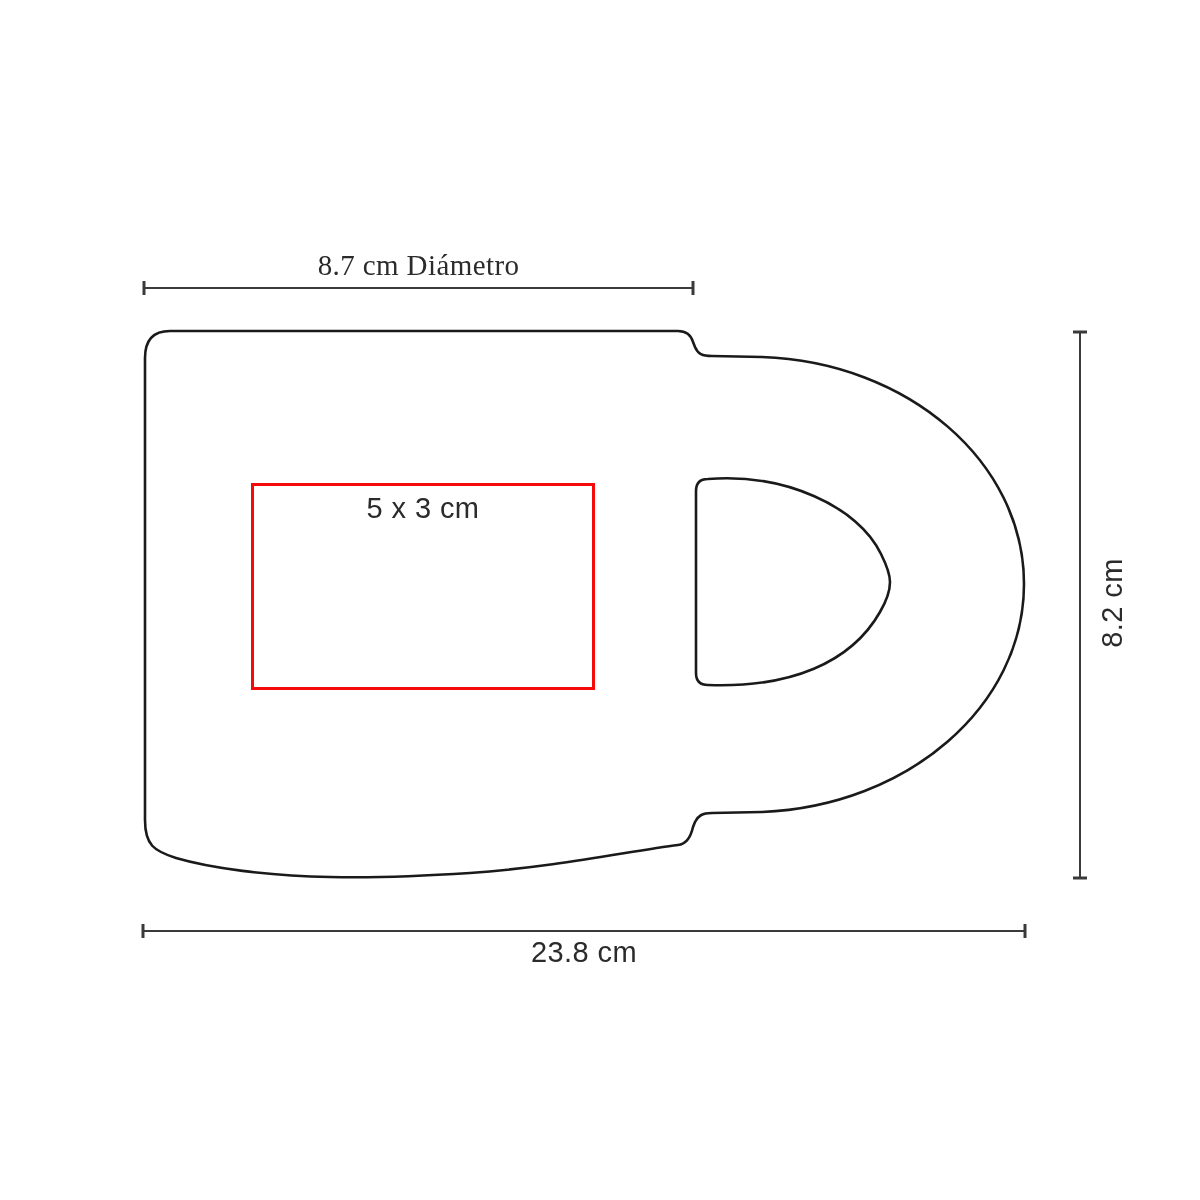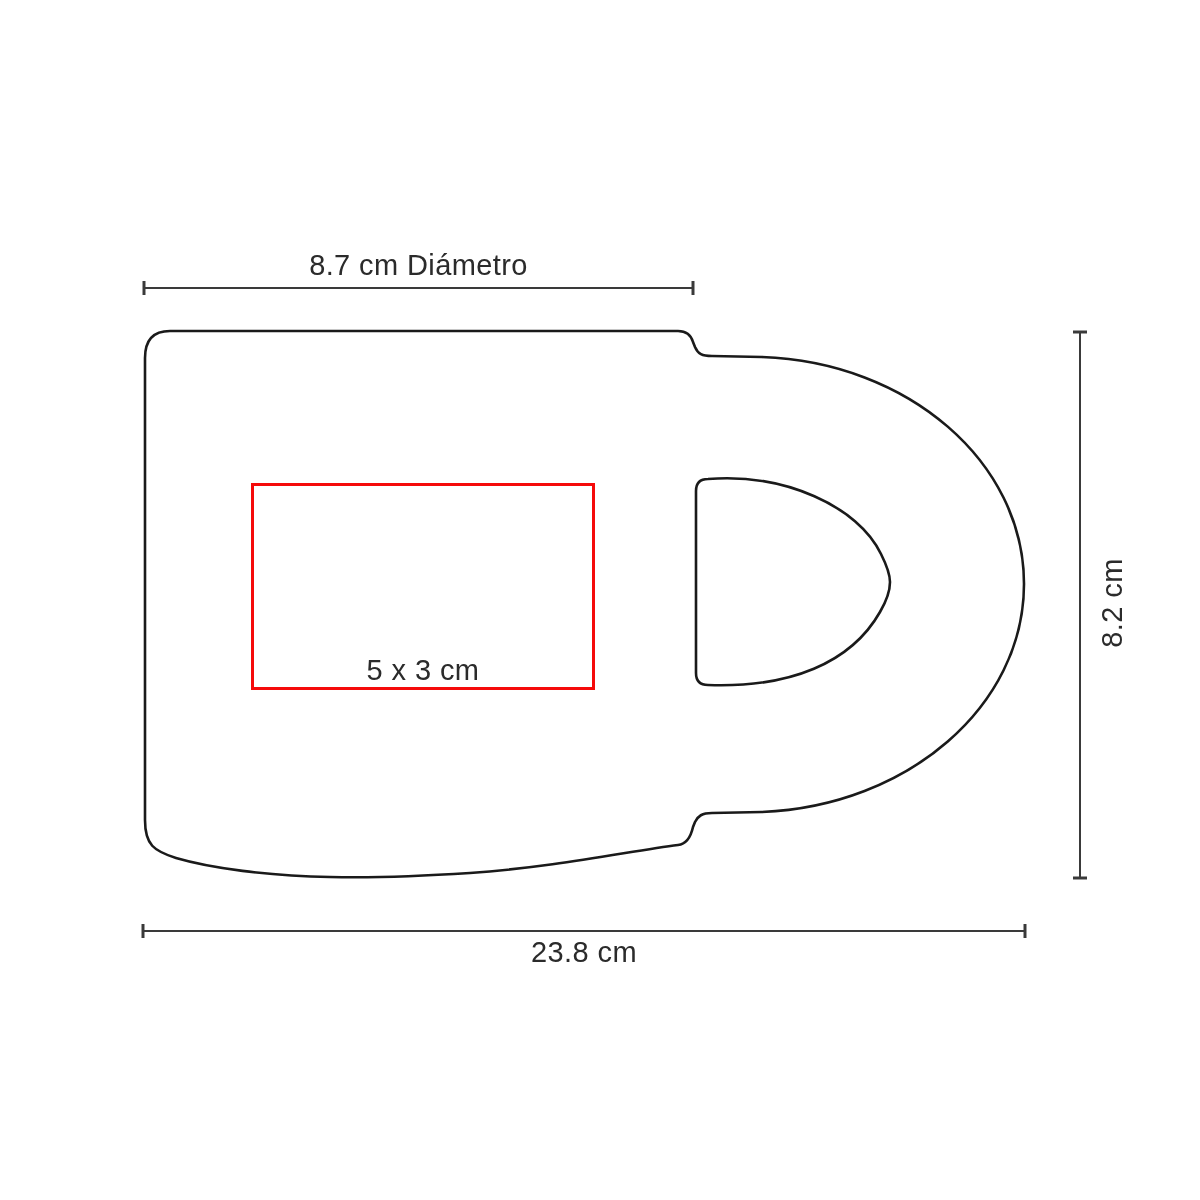--- a/index.html
+++ b/index.html
@@ -19,35 +19,35 @@
   }
   .drawing{position:absolute;left:0;top:0;}
   .dim-label{
     position:absolute;
     font-size:29px;
     letter-spacing:0.4px;
     color:var(--text);
     text-align:center;
     white-space:nowrap;
   }
-  .dim-label.top{left:143px;top:249px;width:551px;}
+  .dim-label.top{left:143px;top:249px;width:551px;font-family:Liberation Serif, serif;}
   .dim-label.bottom{left:143px;top:936px;width:882px;}
   .dim-label.right{
     left:1012px;top:583px;width:200px;height:40px;
     line-height:40px;
     transform:rotate(-90deg);
     transform-origin:50% 50%;
   }
   .print-area{
     position:absolute;
     left:251px;top:483px;
     width:344px;height:207px;
     border:3px solid var(--print-area);
     box-sizing:border-box;
-    display:flex;align-items:flex-end;justify-content:center;
+    display:flex;align-items:flex-start;justify-content:center;
   }
   .print-area span{
     font-size:29px;
     letter-spacing:0.4px;
     color:var(--text);
     padding-top:6px;
   }
 </style>
 </head>
 <body>

